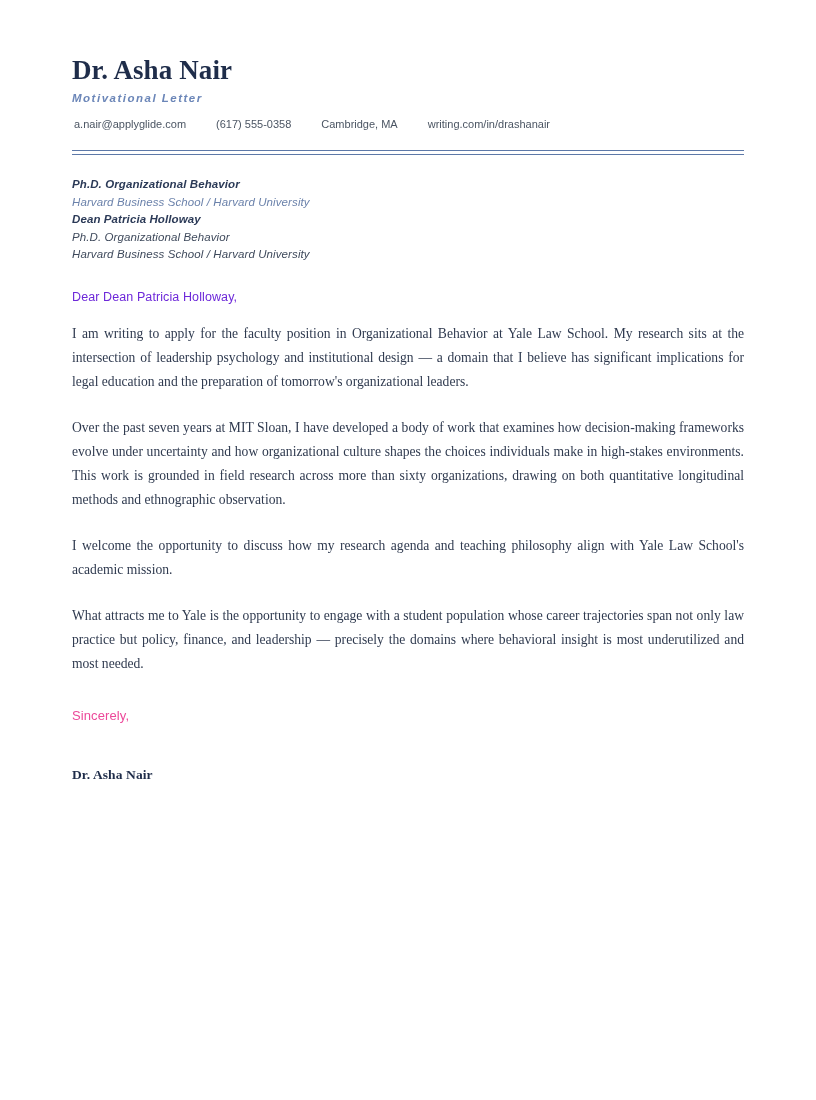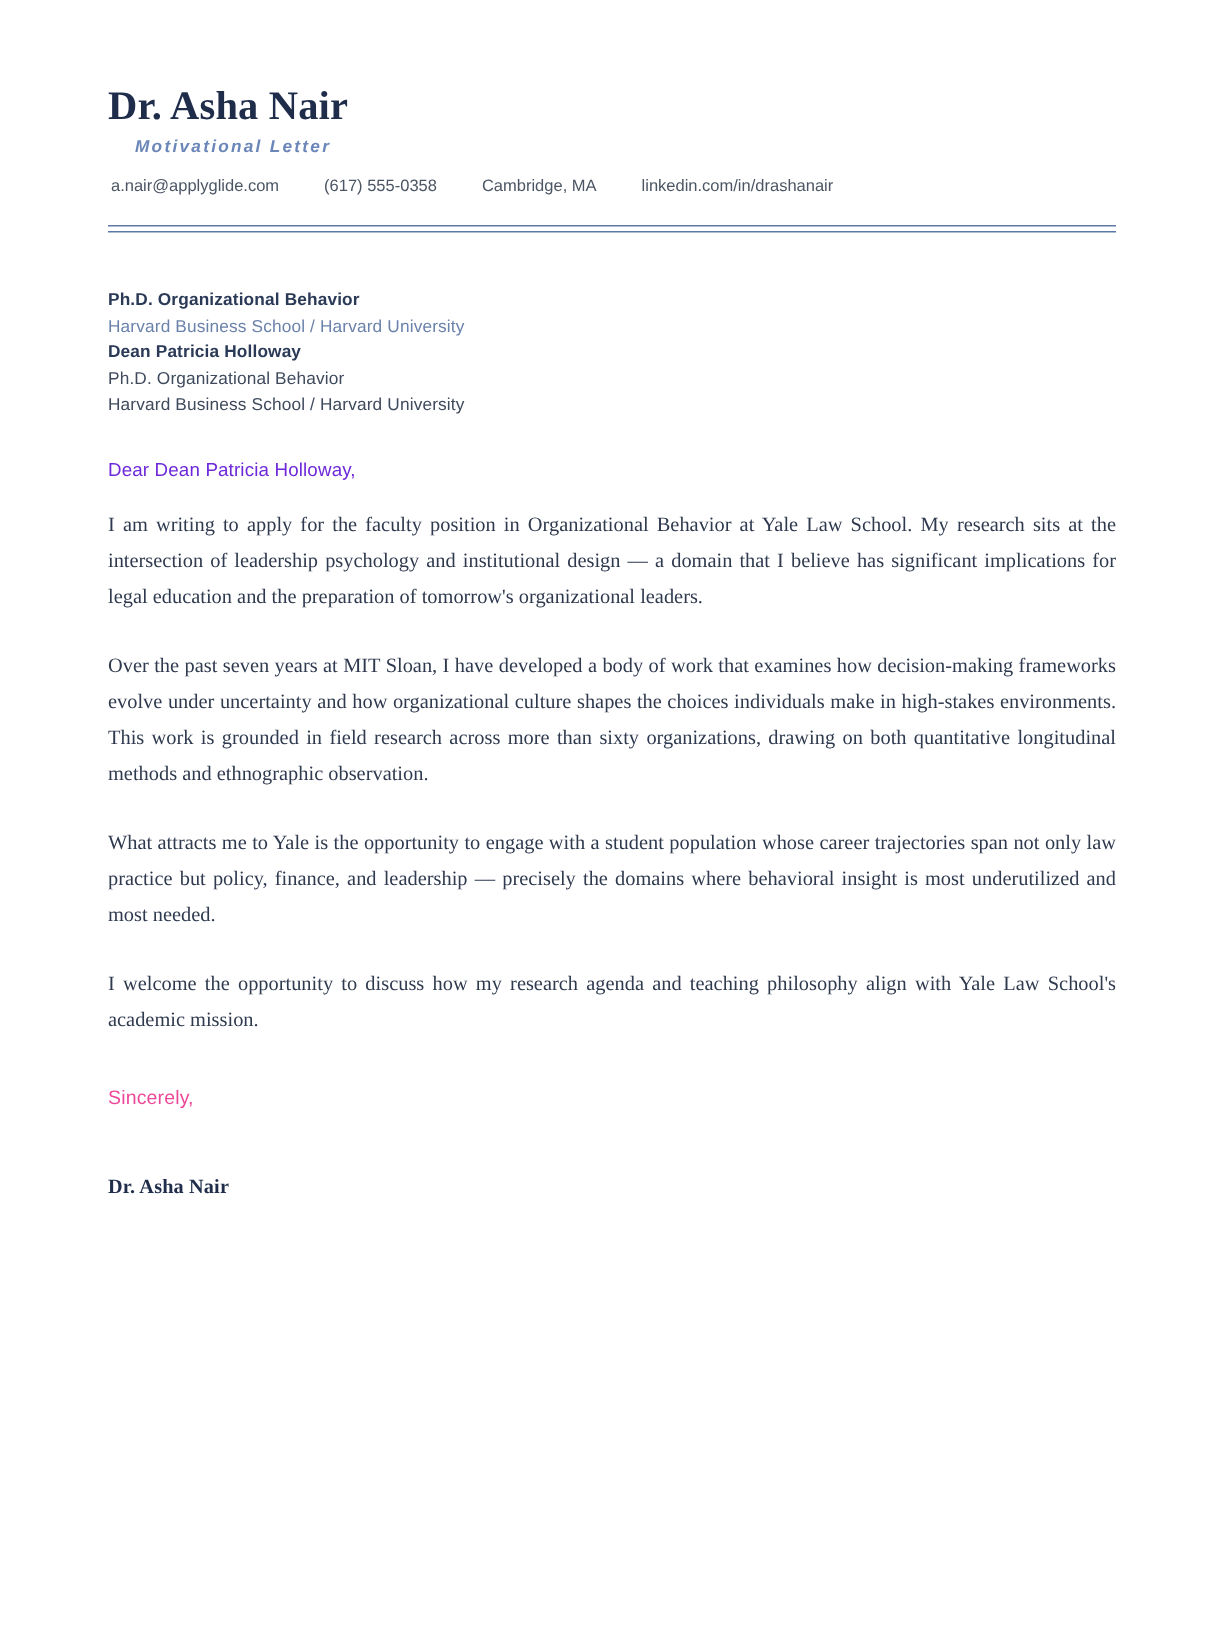--- a/index.html
+++ b/index.html
@@ -36,21 +36,21 @@
     line-height: 1.15;
     margin: 0 0 6px 0;
   }
   .doc-subtitle {
     font-family: "Liberation Sans", sans-serif;
     font-size: 11.5px;
     font-style: italic;
     font-weight: bold;
     color: #6b86b8;
     letter-spacing: 1.5px;
-    margin: 0 0 14px 18px;
+    margin: 0 0 14px 0;
   }
   .contact-row {
     display: flex;
     flex-wrap: wrap;
     align-items: flex-start;
     font-size: 11px;
     color: #4b5563;
     margin: 12px 0 4px 2px;
   }
   .contact-item {
@@ -73,22 +73,23 @@
   .date-line {
     font-size: 11.5px;
     color: #5f7296;
     margin-top: 21px;
     margin-bottom: 0;
     letter-spacing: 0.1px;
   }
 
   
   .recipient-block {
-    margin-top: 40px;
+    margin-top: 24px;
     line-height: 1.0;
+    font-style: italic;
   }
   .recipient-line {
     font-size: 11.5px;
     margin: 0 0 6px 0;
     letter-spacing: 0.1px;
   }
   .recipient-line:last-child { margin-bottom: 0; }
   .rl-strong {
     font-weight: bold;
     color: #2b3a57;
@@ -148,40 +149,40 @@
 
 <div class="page">
 
   <header class="letterhead">
     <h1 class="name-title">Dr. Asha Nair</h1>
     <div class="doc-subtitle">Motivational Letter</div>
     <div class="contact-row">
       <span class="contact-item">a.nair@applyglide.com</span>
       <span class="contact-item">(617) 555-0358</span>
       <span class="contact-item">Cambridge, MA</span>
-      <span class="contact-item">linkedin.com/in/drashanair</span>
+      <span class="contact-item">writing.com/in/drashanair</span>
     </div>
   </header>
 
   <div class="rule-double"></div>
 
 
   <section class="recipient-block">
     <div class="recipient-line rl-strong">Ph.D. Organizational Behavior</div>
     <div class="recipient-line rl-accent">Harvard Business School / Harvard University</div>
     <div class="recipient-line rl-strong">Dean Patricia Holloway</div>
     <div class="recipient-line rl-normal">Ph.D. Organizational Behavior</div>
     <div class="recipient-line rl-normal">Harvard Business School / Harvard University</div>
   </section>
 
   <div class="salutation">Dear Dean Patricia Holloway,</div>
 
   <section class="body-copy">
     <p class="body-par">I am writing to apply for the faculty position in Organizational Behavior at Yale Law School. My research sits at the intersection of leadership psychology and institutional design — a domain that I believe has significant implications for legal education and the preparation of tomorrow's organizational leaders.</p>
     <p class="body-par">Over the past seven years at MIT Sloan, I have developed a body of work that examines how decision-making frameworks evolve under uncertainty and how organizational culture shapes the choices individuals make in high-stakes environments. This work is grounded in field research across more than sixty organizations, drawing on both quantitative longitudinal methods and ethnographic observation.</p>
+    <p class="body-par">I welcome the opportunity to discuss how my research agenda and teaching philosophy align with Yale Law School's academic mission.</p>
     <p class="body-par">What attracts me to Yale is the opportunity to engage with a student population whose career trajectories span not only law practice but policy, finance, and leadership — precisely the domains where behavioral insight is most underutilized and most needed.</p>
-    <p class="body-par">I welcome the opportunity to discuss how my research agenda and teaching philosophy align with Yale Law School's academic mission.</p>
   </section>
 
   <div class="closing">Sincerely,</div>
   <div class="signature-name">Dr. Asha Nair</div>
 
 </div>
 
 </body></html>

